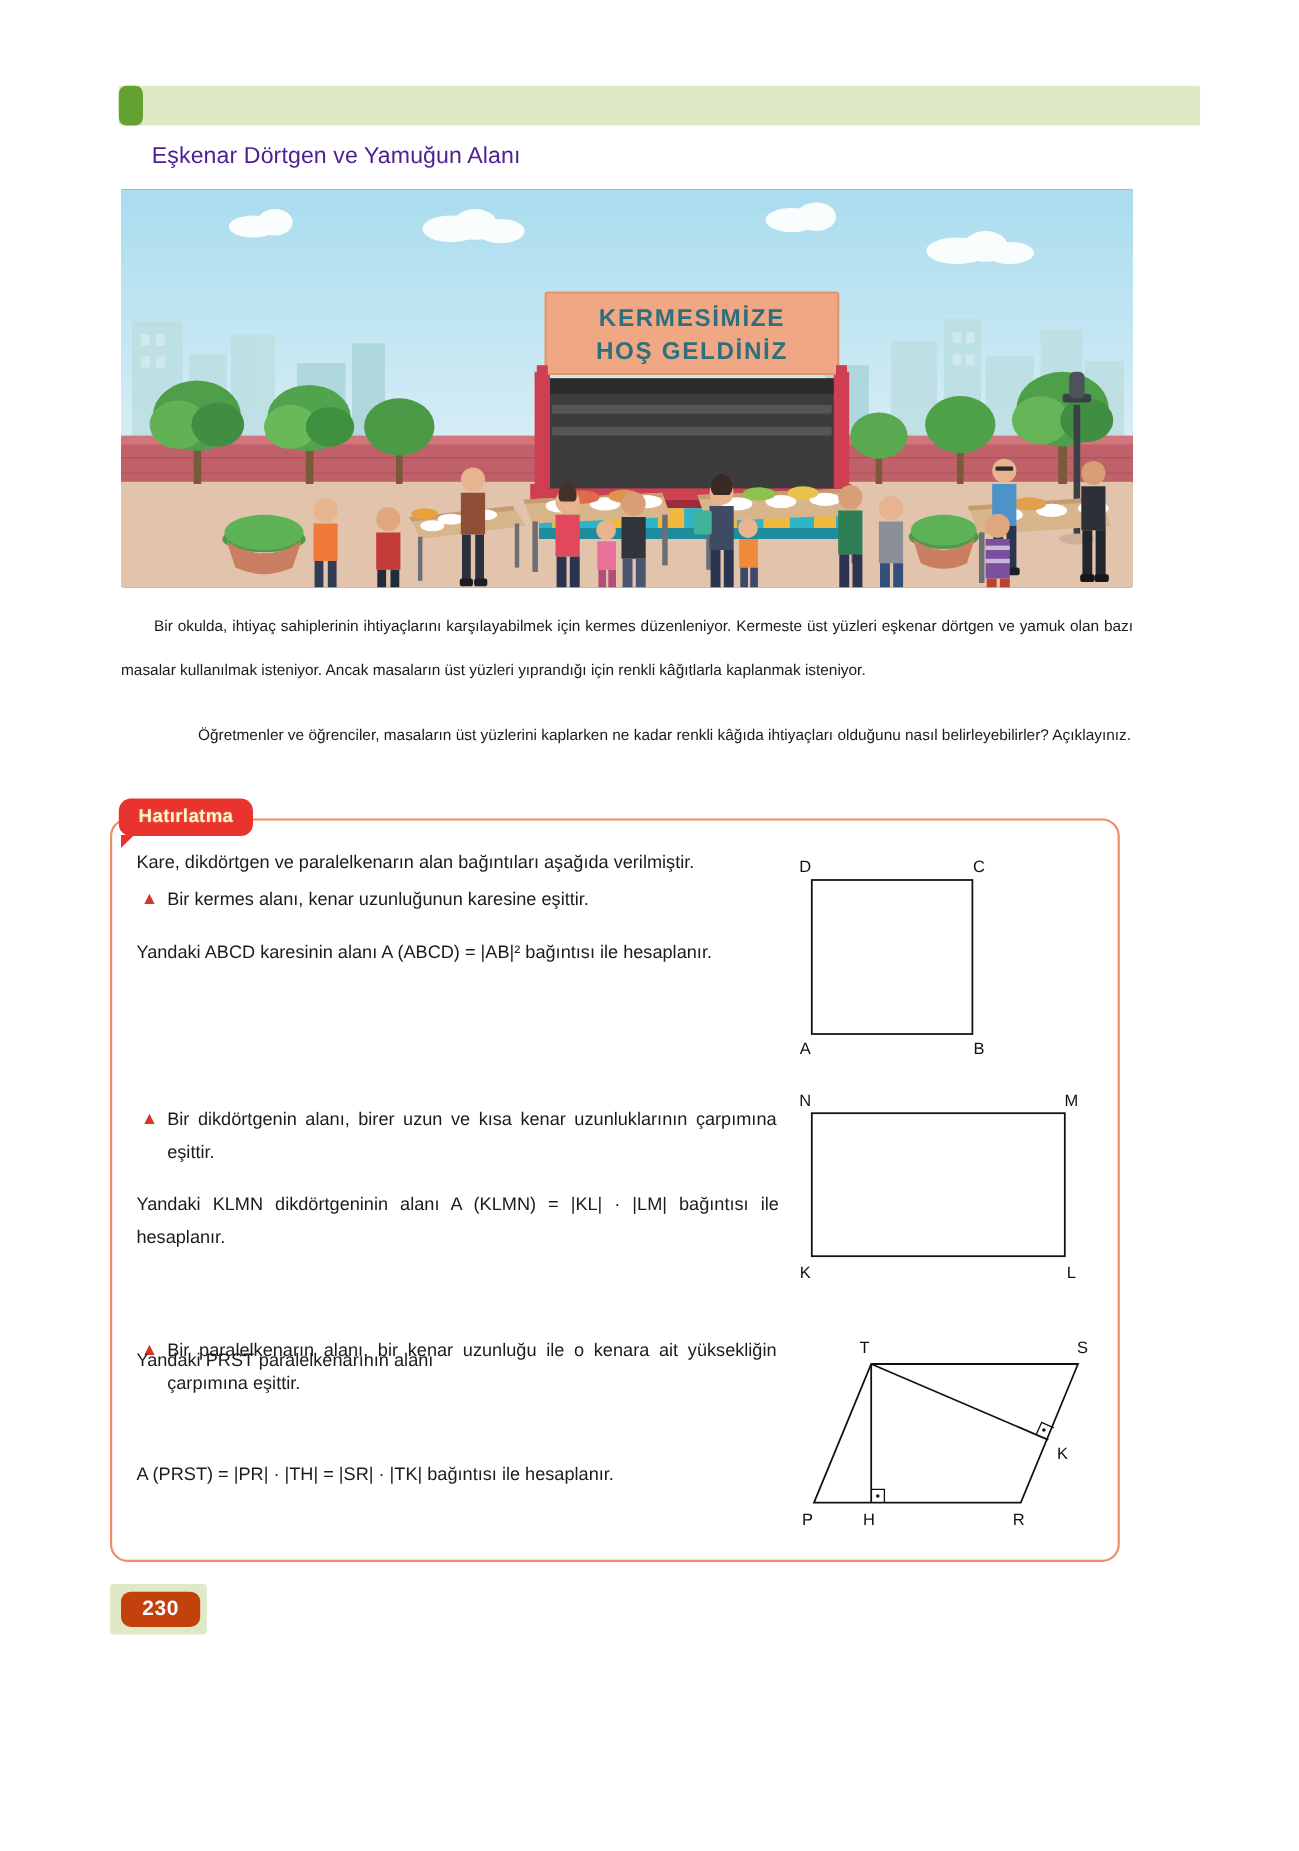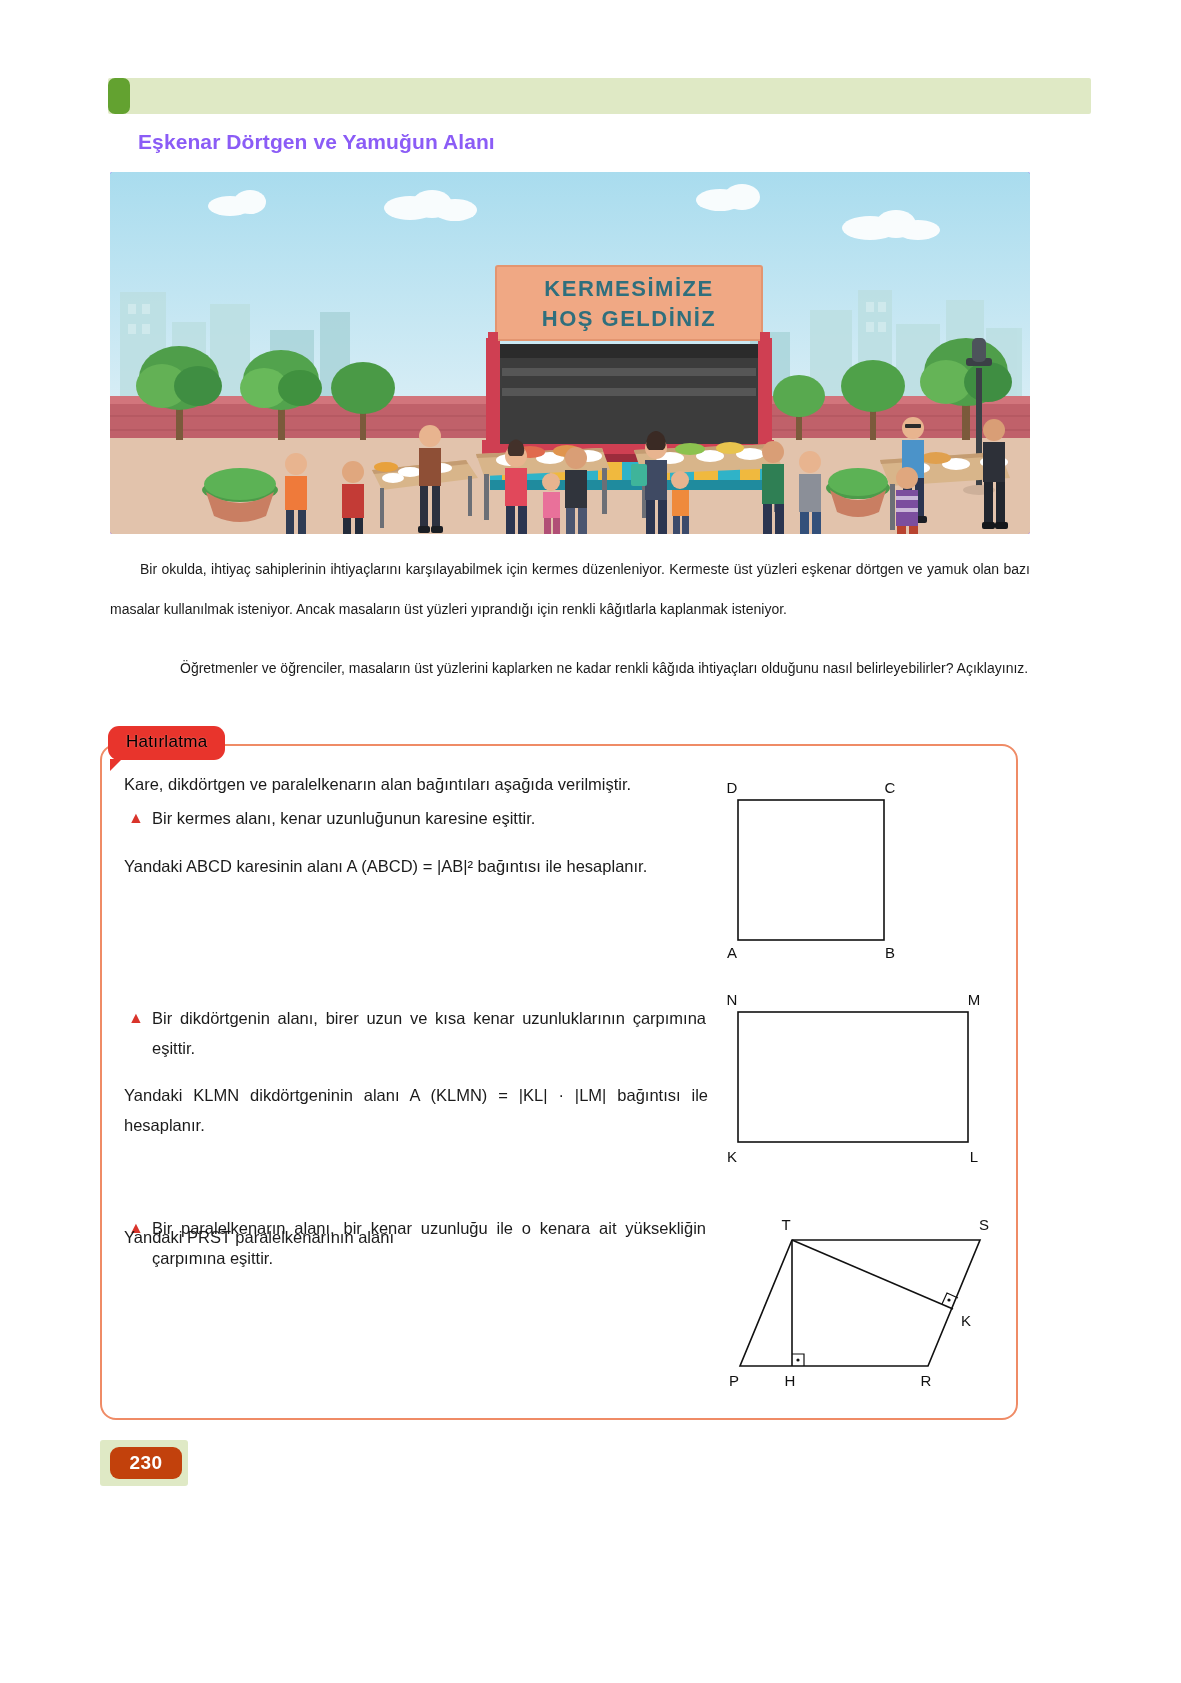--- a/index.html
+++ b/index.html
@@ -20,21 +20,21 @@
     background:#dfe9c5; border-radius:2px;
   }
   .header-tab{
     position:absolute; left:108px; top:78px; width:22px; height:36px;
     background:#63a230; border-radius:7px;
   }
 
   
   .section-title{
     position:absolute; left:138px; top:130px;
-    font-size:21px; font-weight:bold; color:#8b5cf6;
+    font-size:21px; font-weight:normal; color:#4c1d95;
     letter-spacing:.1px;
   }
 
   
   .illus{
     position:absolute; left:110px; top:172px; width:920px; height:362px;
     overflow:hidden; border-radius:2px; background:#8b5cf6;
   }
   .illus svg{ display:block; }
 
@@ -48,22 +48,22 @@
   #para1{ left:110px; top:549px; width:920px; text-indent:30px; }
   #para2{ left:110px; top:648px; width:920px; text-indent:30px;margin-left:40px; }
 
   
   .reminder-box{
     position:absolute; left:100px; top:744px; width:918px; height:676px;
     border:2px solid #ef8b66; border-radius:16px; background:#fff;
   }
   .reminder-badge{
     position:absolute; left:108px; top:726px;
-    background:#e8342c; color:#000000;
-    font-size:17px; font-weight:normal;
+    background:#e8342c; color:#fef9c3;
+    font-size:17px; font-weight:bold;
     padding:6px 18px 8px 18px;
     border-radius:11px;
     letter-spacing:.3px;
     text-shadow:0 0 2px rgba(255,255,255,.35);
     z-index:4;
   }
   .reminder-badge::after{
     content:""; position:absolute; left:2px; bottom:-11px;
     border-left:12px solid #e8342c;
     border-bottom:12px solid transparent;
@@ -483,20 +483,21 @@
       <text x="12" y="172" text-anchor="middle">K</text>
       <text x="254" y="172" text-anchor="middle">L</text>
     </svg>
   </div>
 
   <div class="bullet-row" style="left:128px; top:1213px; width:578px;">
     <span class="bullet-mark">▲</span>
     <span class="bullet-text">Bir paralelkenarın alanı, bir kenar uzunluğu ile o kenara ait yüksekliğin çarpımına eşittir.</span>
   </div>
   <div class="rb-line" style="left:124px; top:1222px; width:584px;">Yandaki PRST paralelkenarının alanı</div>
+  <div class="rb-line" style="left:124px; top:1325px; width:584px;">A (PRST) =  |PR| · |TH| =  |SR| · |TK| bağıntısı ile hesaplanır.</div>
 
   <div class="fig" style="left:718px; top:1208px;">
     <svg width="290" height="190" viewBox="0 0 290 190" xmlns="http://www.w3.org/2000/svg">
 
       <polygon points="22,158 210,158 262,32 74,32" fill="none" stroke="#111" stroke-width="1.6"></polygon>
 
       <line x1="74" y1="32" x2="74" y2="158" stroke="#111" stroke-width="1.6"></line>
 
       <line x1="74" y1="32" x2="235" y2="101" stroke="#111" stroke-width="1.6"></line>
 

